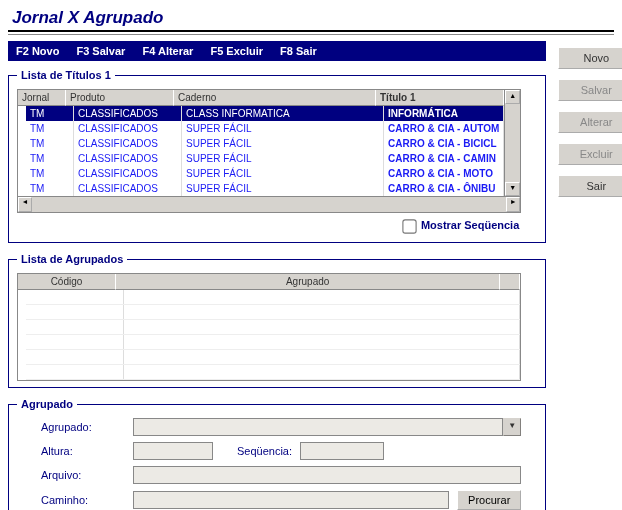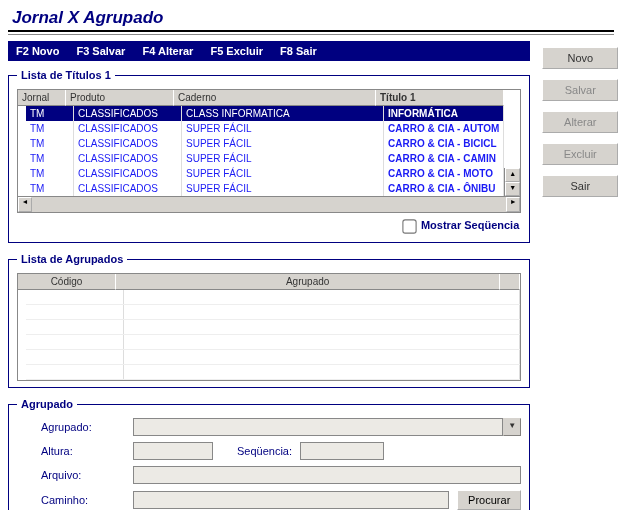--- a/index.html
+++ b/index.html
@@ -31,21 +31,21 @@
     padding: 4px 8px;
     font-size: 11px;
     font-weight: bold;
     margin-bottom: 8px;
   }
   .menubar span { margin-right: 14px; }
 
   fieldset {
     border: 1px solid #000080;
     margin: 0 0 10px 0;
-    padding: 8px 8px 6px 8px;
+    padding: 8px 24px 6px 8px;
     position: relative;
   }
   legend {
     color: #000080;
     font-weight: bold;
     font-size: 11px;
     padding: 0 4px;
   }
 
   .grid-wrap { border: 1px solid #888; }
@@ -132,21 +132,21 @@
       <span>F2 Novo</span>
       <span>F3 Salvar</span>
       <span>F4 Alterar</span>
       <span>F5 Excluir</span>
       <span>F8 Sair</span>
     </div>
 
     <fieldset>
       <legend>Lista de Títulos 1</legend>
       <div class="grid-wrap">
-        <div style="display:flex;align-items:flex-end;">
+        <div style="display:flex;">
           <div style="flex:1;">
             <div class="grid-head">
               <div class="gh-cell c-jornal">Jornal</div>
               <div class="gh-cell c-produto">Produto</div>
               <div class="gh-cell c-caderno">Caderno</div>
               <div class="gh-cell c-titulo">Título 1</div>
             </div>
             <div class="grid-body" id="titulos-body">
                 <div class="grid-row sel">
                   <div class="gc c-jornal">TM</div>

